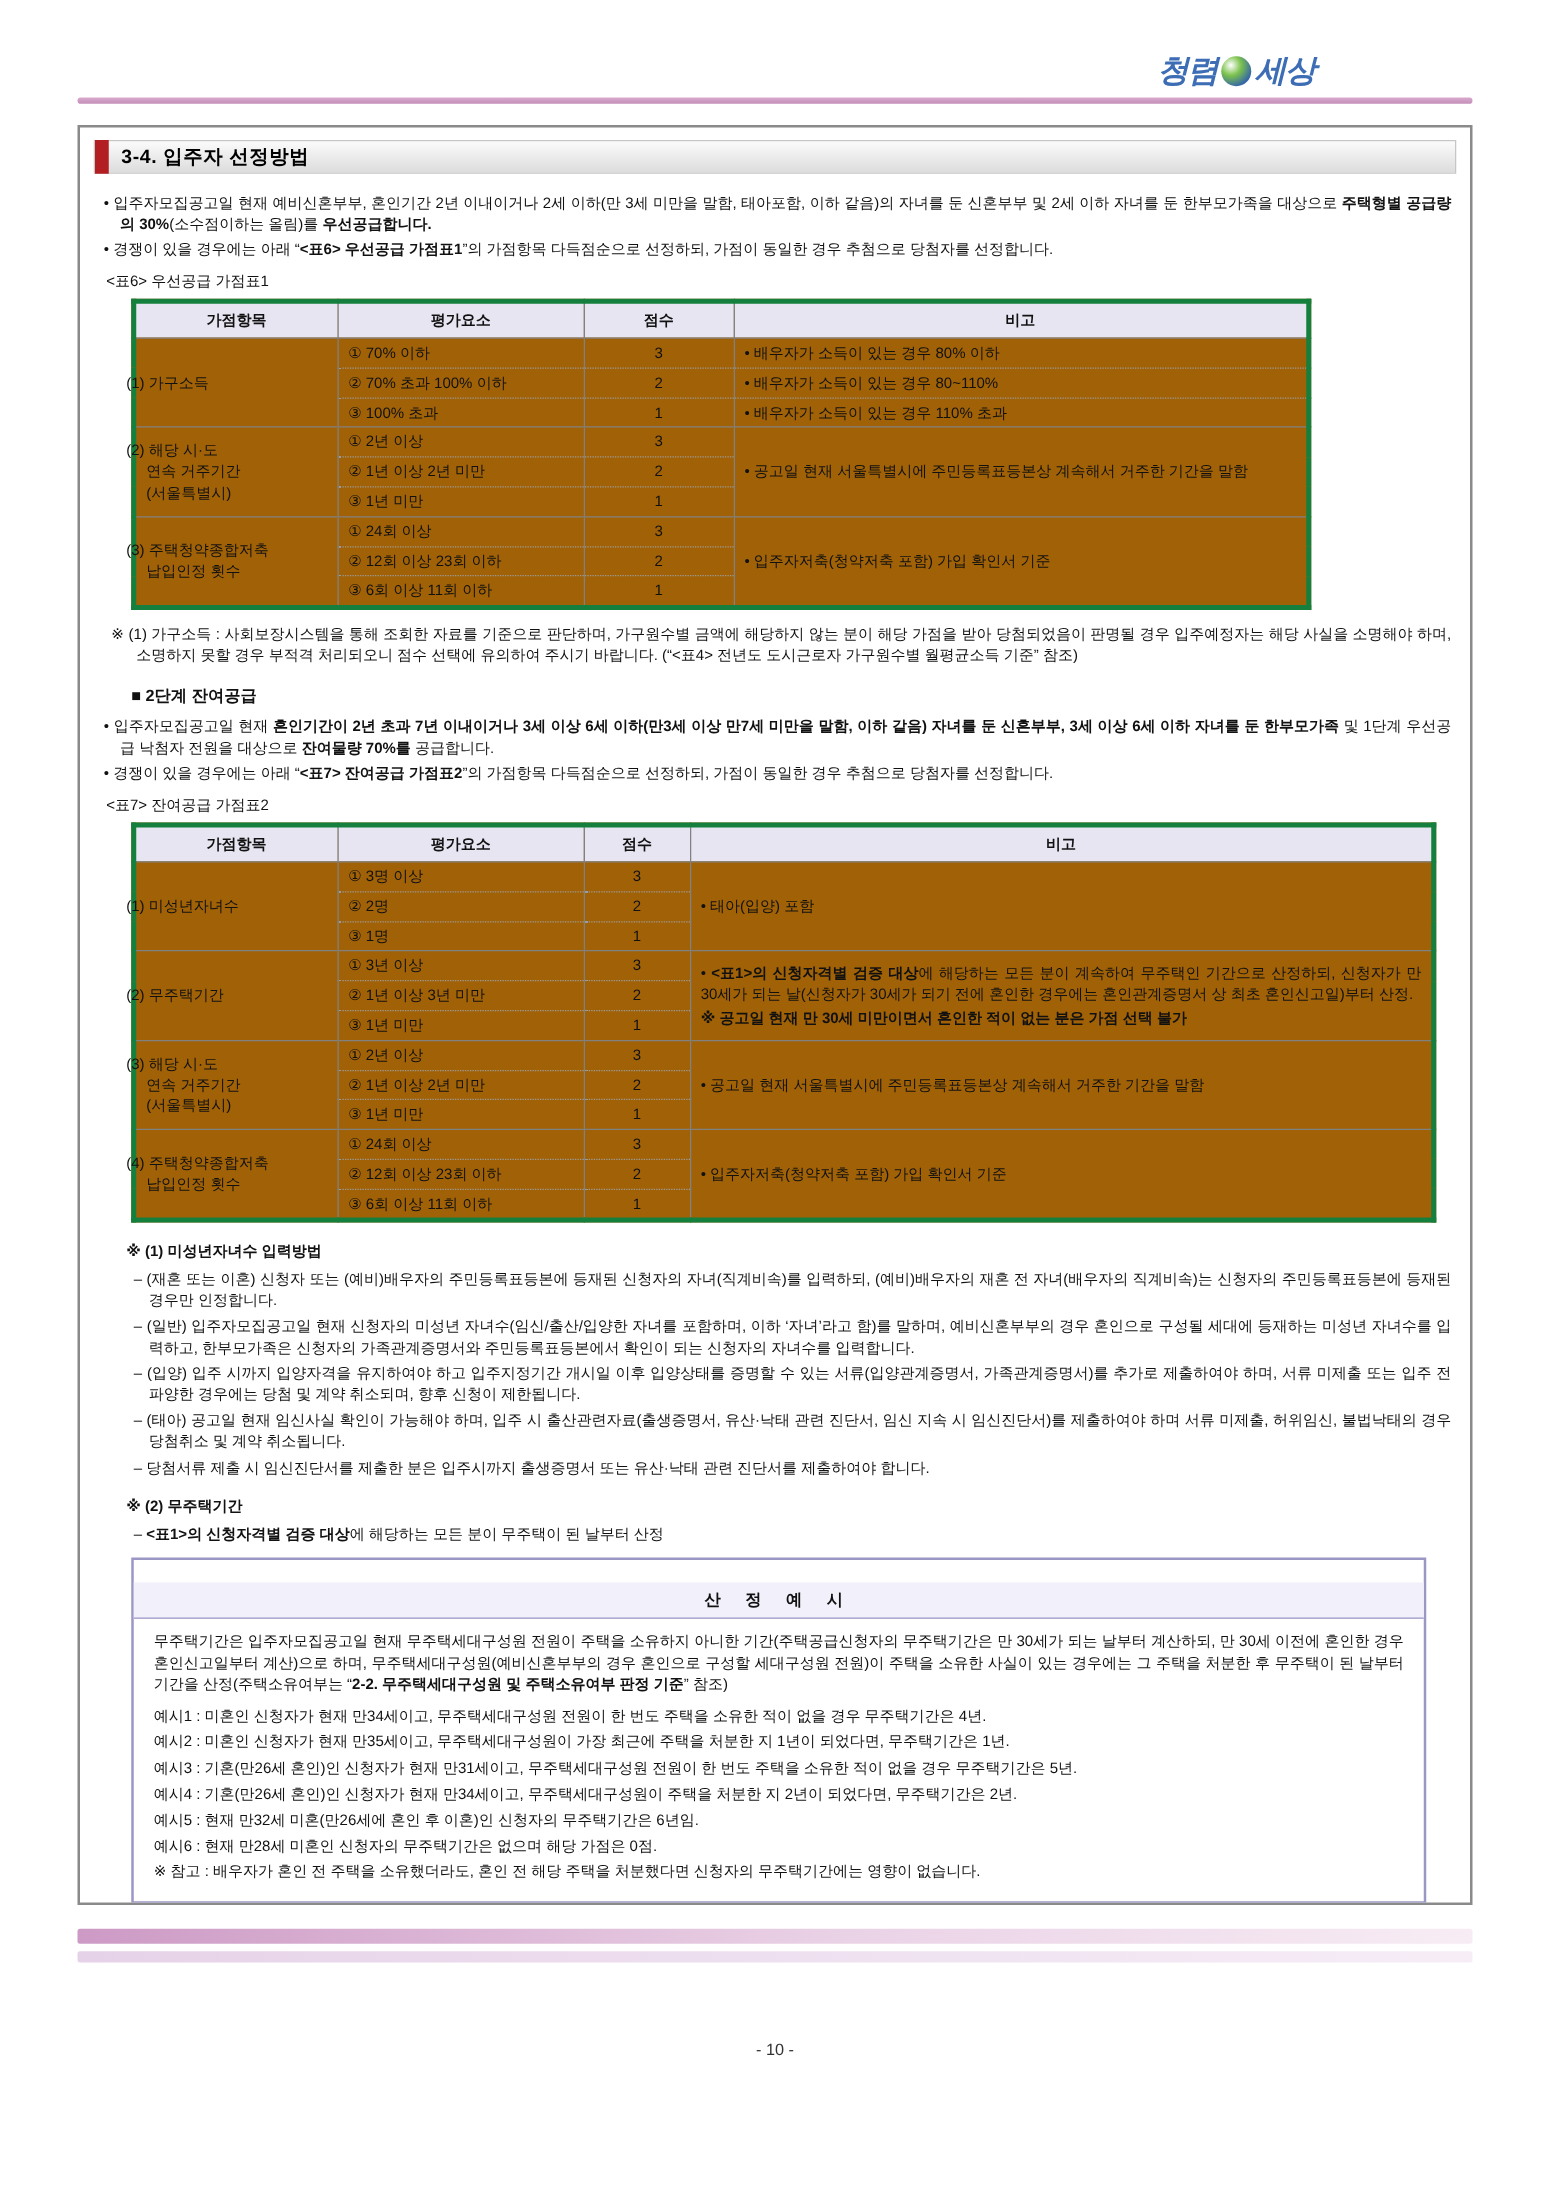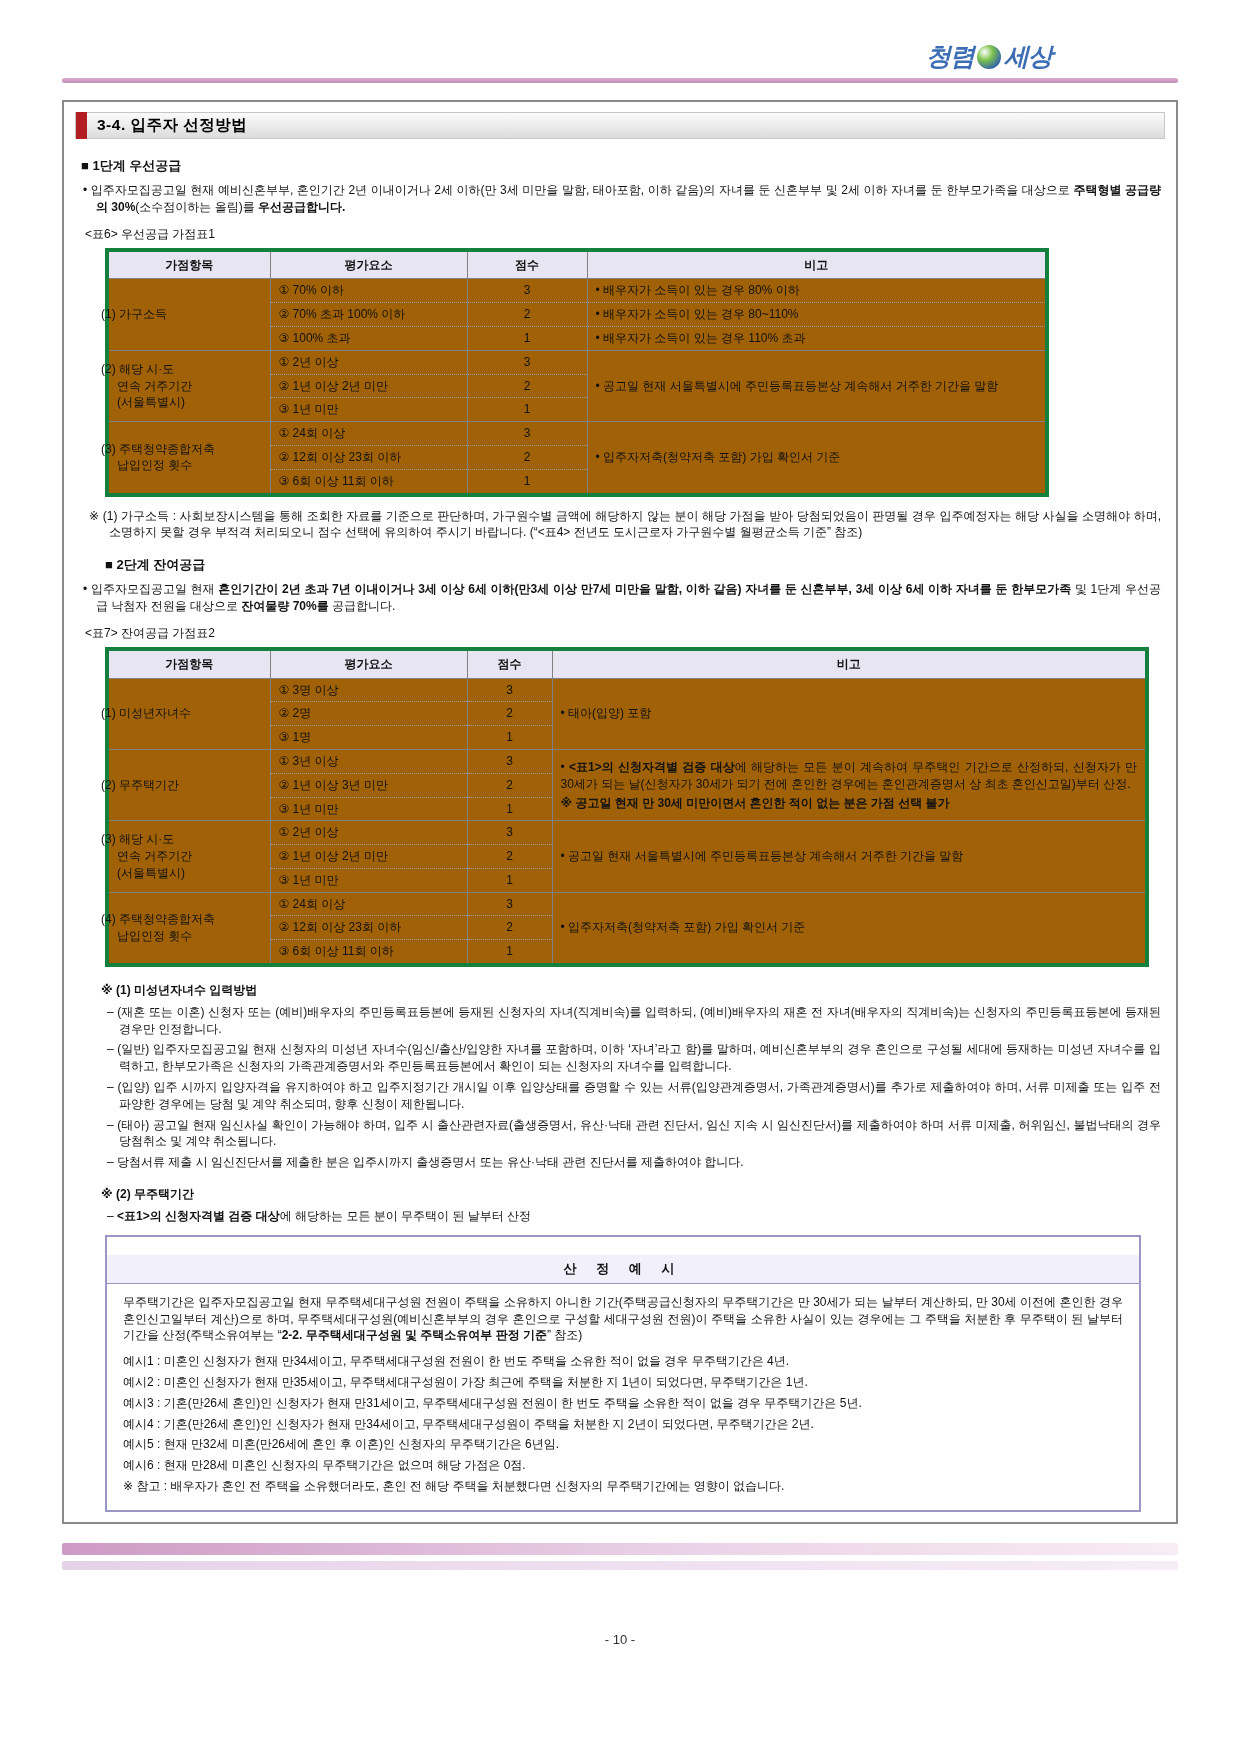--- a/index.html
+++ b/index.html
@@ -82,23 +82,23 @@
   <div class="header-rule"></div>
 
   <div class="main-box">
     <div class="title-bar">
       <div class="title-accent"></div>
       <div class="title-text">3-4. 입주자 선정방법</div>
     </div>
 
     <div class="content">
 
-      <div class="sec-heading">■ 1단계 우선공급</div>
       <div>
           <div class="bullet"><span>• 입주자모집공고일 현재 예비신혼부부, 혼인기간 2년 이내이거나 2세 이하(만 3세 미만을 말함, 태아포함, 이하 같음)의 자녀를 둔 신혼부부 및 2세 이하 자녀를 둔 한부모가족을 대상으로 </span><span class="b">주택형별 공급량의 30%</span><span>(소수점이하는 올림)를 </span><span class="b">우선공급합니다.</span></div>
+          <div class="bullet"><span>• 경쟁이 있을 경우에는 아래 “</span><span class="b">&lt;표6&gt; 우선공급 가점표1</span><span>”의 가점항목 다득점순으로 선정하되, 가점이 동일한 경우 추첨으로 당첨자를 선정합니다.</span></div>
         </div>
 
       <div class="tbl-caption">&lt;표6&gt; 우선공급 가점표1</div>
       <div class="tbl-wrap t6">
           <table class="gtable">
             <colgroup>
               <col>
               <col>
               <col>
               <col>
@@ -158,20 +158,21 @@
               </tr>
             </tbody>
           </table>
         </div>
 
       <div class="note"><span>※ (1) 가구소득 : 사회보장시스템을 통해 조회한 자료를 기준으로 판단하며, 가구원수별 금액에 해당하지 않는 분이 해당 가점을 받아 당첨되었음이 판명될 경우 입주예정자는 해당 사실을 소명해야 하며, 소명하지 못할 경우 부적격 처리되오니 점수 선택에 유의하여 주시기 바랍니다. (“&lt;표4&gt; 전년도 도시근로자 가구원수별 월평균소득 기준” 참조)</span></div>
 
       <div class="sec-heading mt">■ 2단계 잔여공급</div>
       <div>
           <div class="bullet"><span>• 입주자모집공고일 현재 </span><span class="b">혼인기간이 2년 초과 7년 이내이거나 3세 이상 6세 이하(만3세 이상 만7세 미만을 말함, 이하 같음) 자녀를 둔 신혼부부, 3세 이상 6세 이하 자녀를 둔 한부모가족</span><span> 및 1단계 우선공급 낙첨자 전원을 대상으로 </span><span class="b">잔여물량 70%를</span><span> 공급합니다.</span></div>
+          <div class="bullet"><span>• 경쟁이 있을 경우에는 아래 “</span><span class="b">&lt;표7&gt; 잔여공급 가점표2</span><span>”의 가점항목 다득점순으로 선정하되, 가점이 동일한 경우 추첨으로 당첨자를 선정합니다.</span></div>
         </div>
 
       <div class="tbl-caption">&lt;표7&gt; 잔여공급 가점표2</div>
       <div class="tbl-wrap t7">
           <table class="gtable">
             <colgroup>
               <col>
               <col>
               <col>
               <col>

